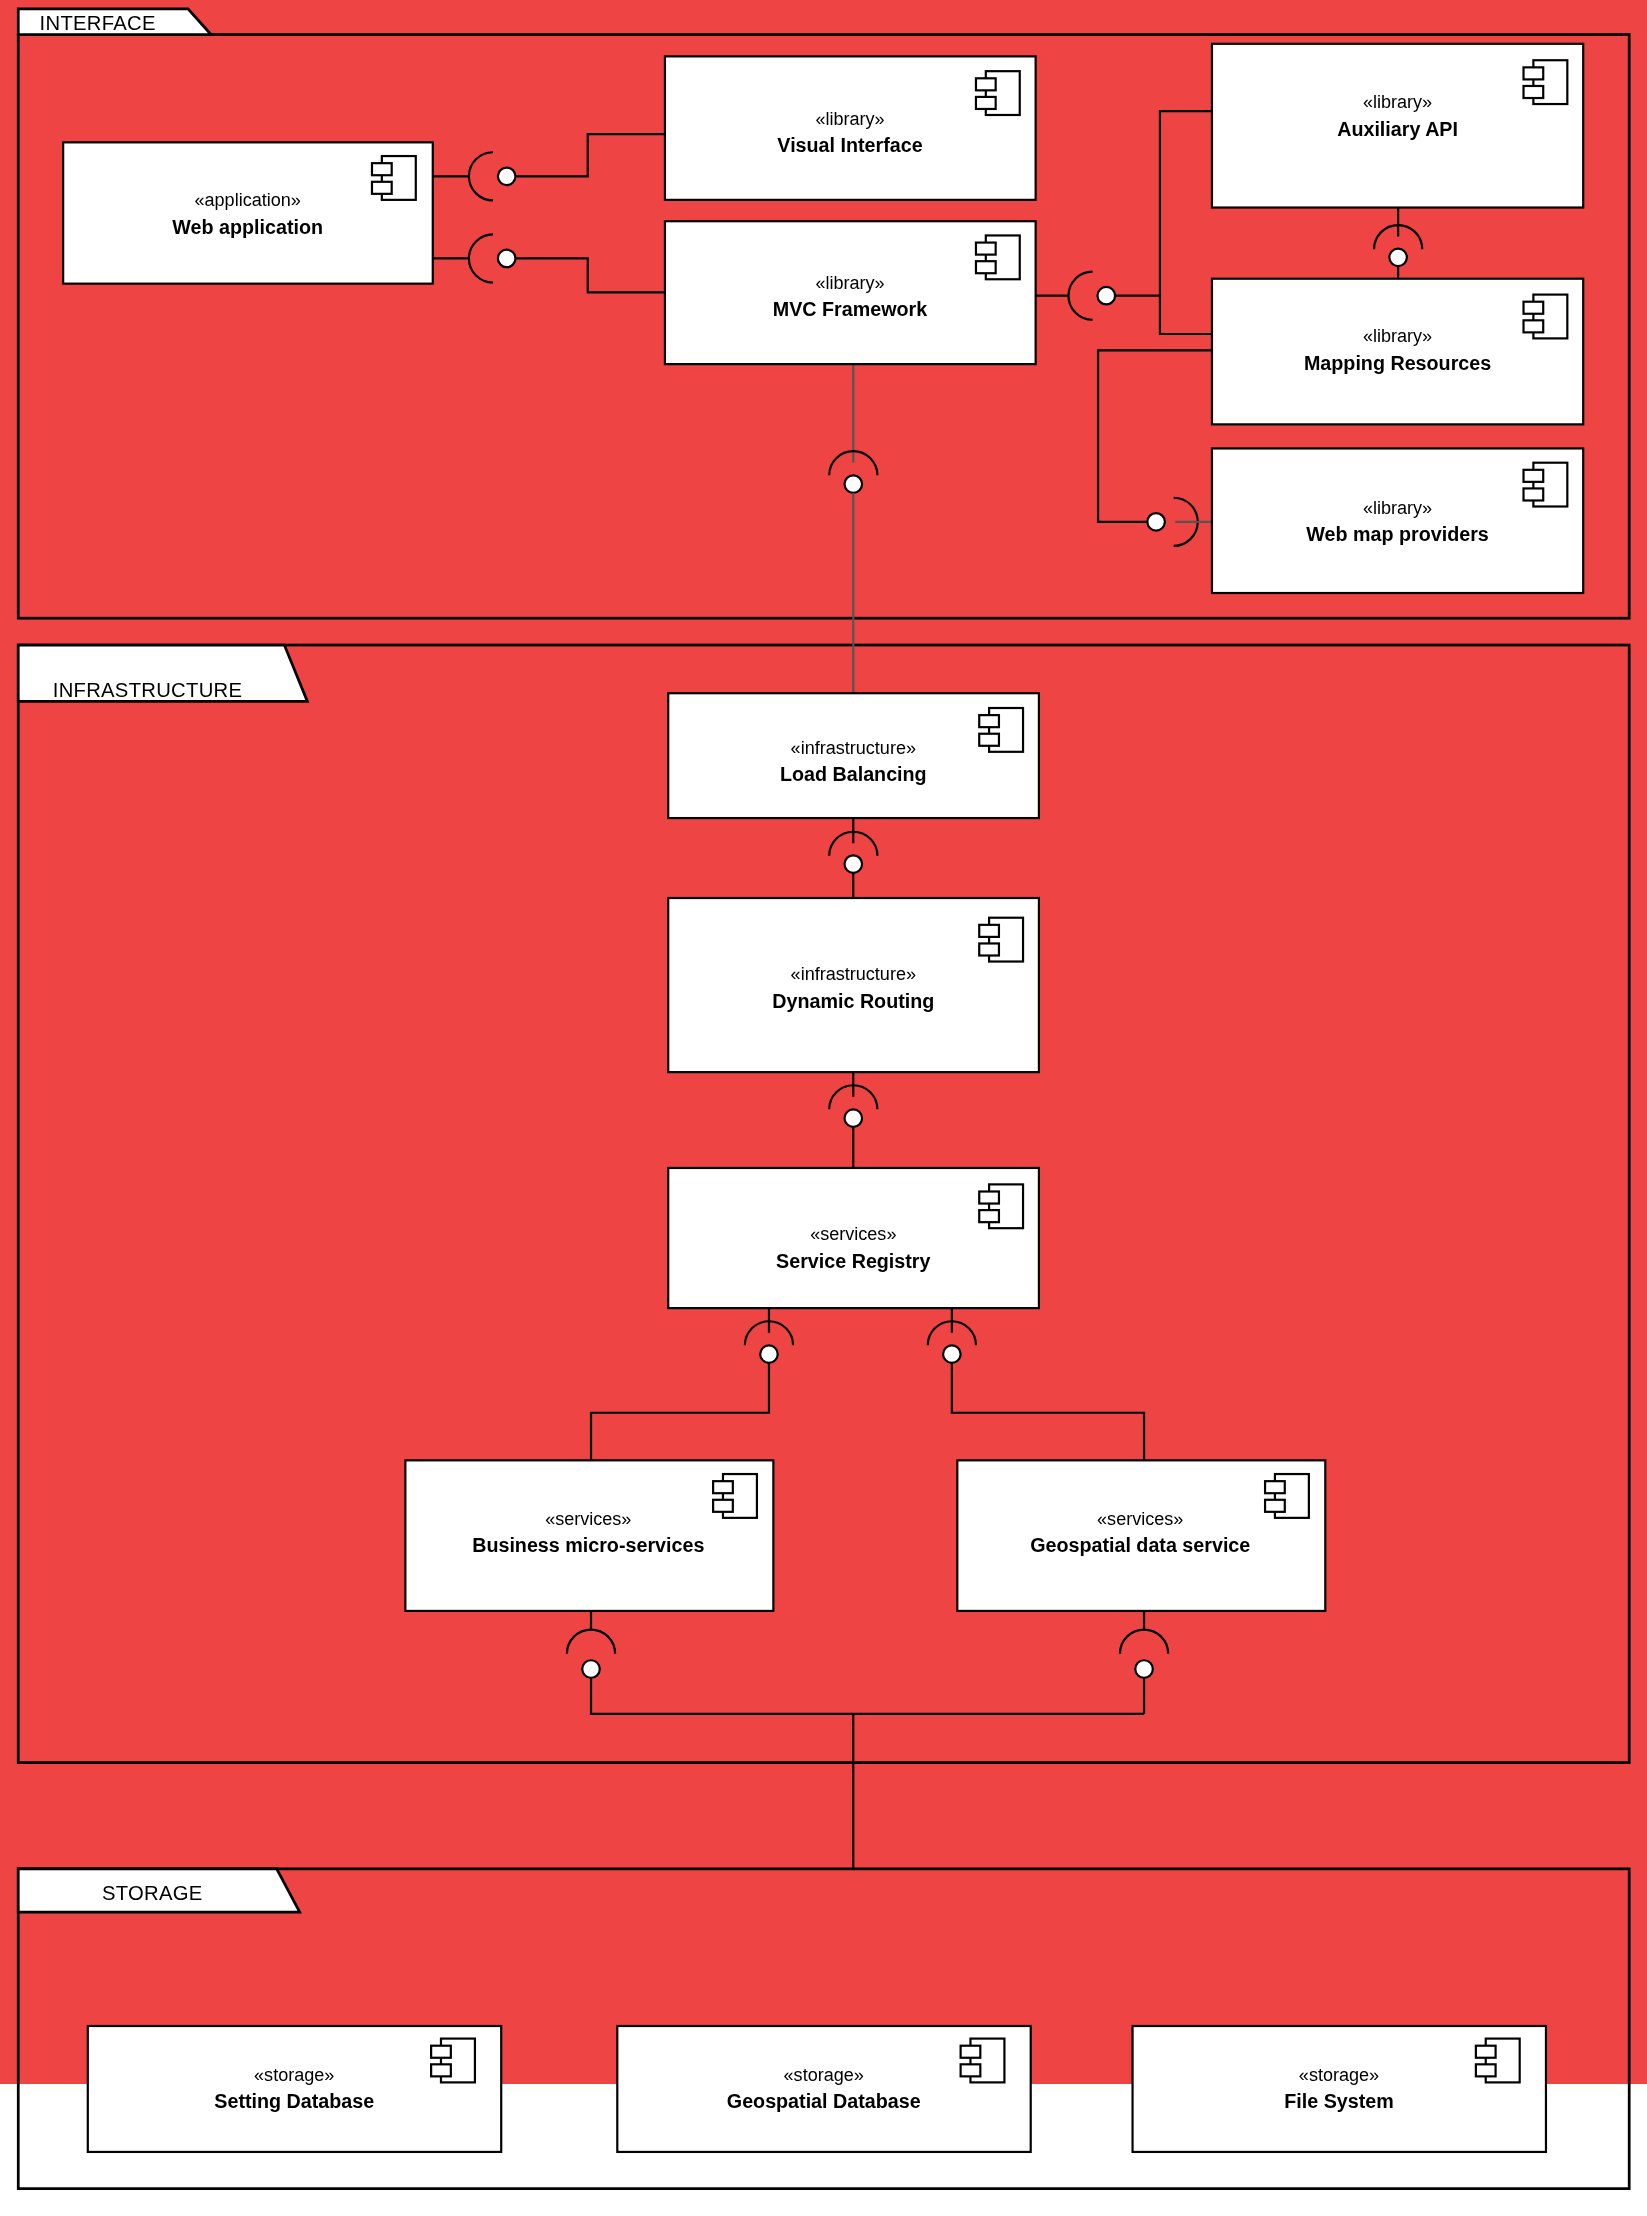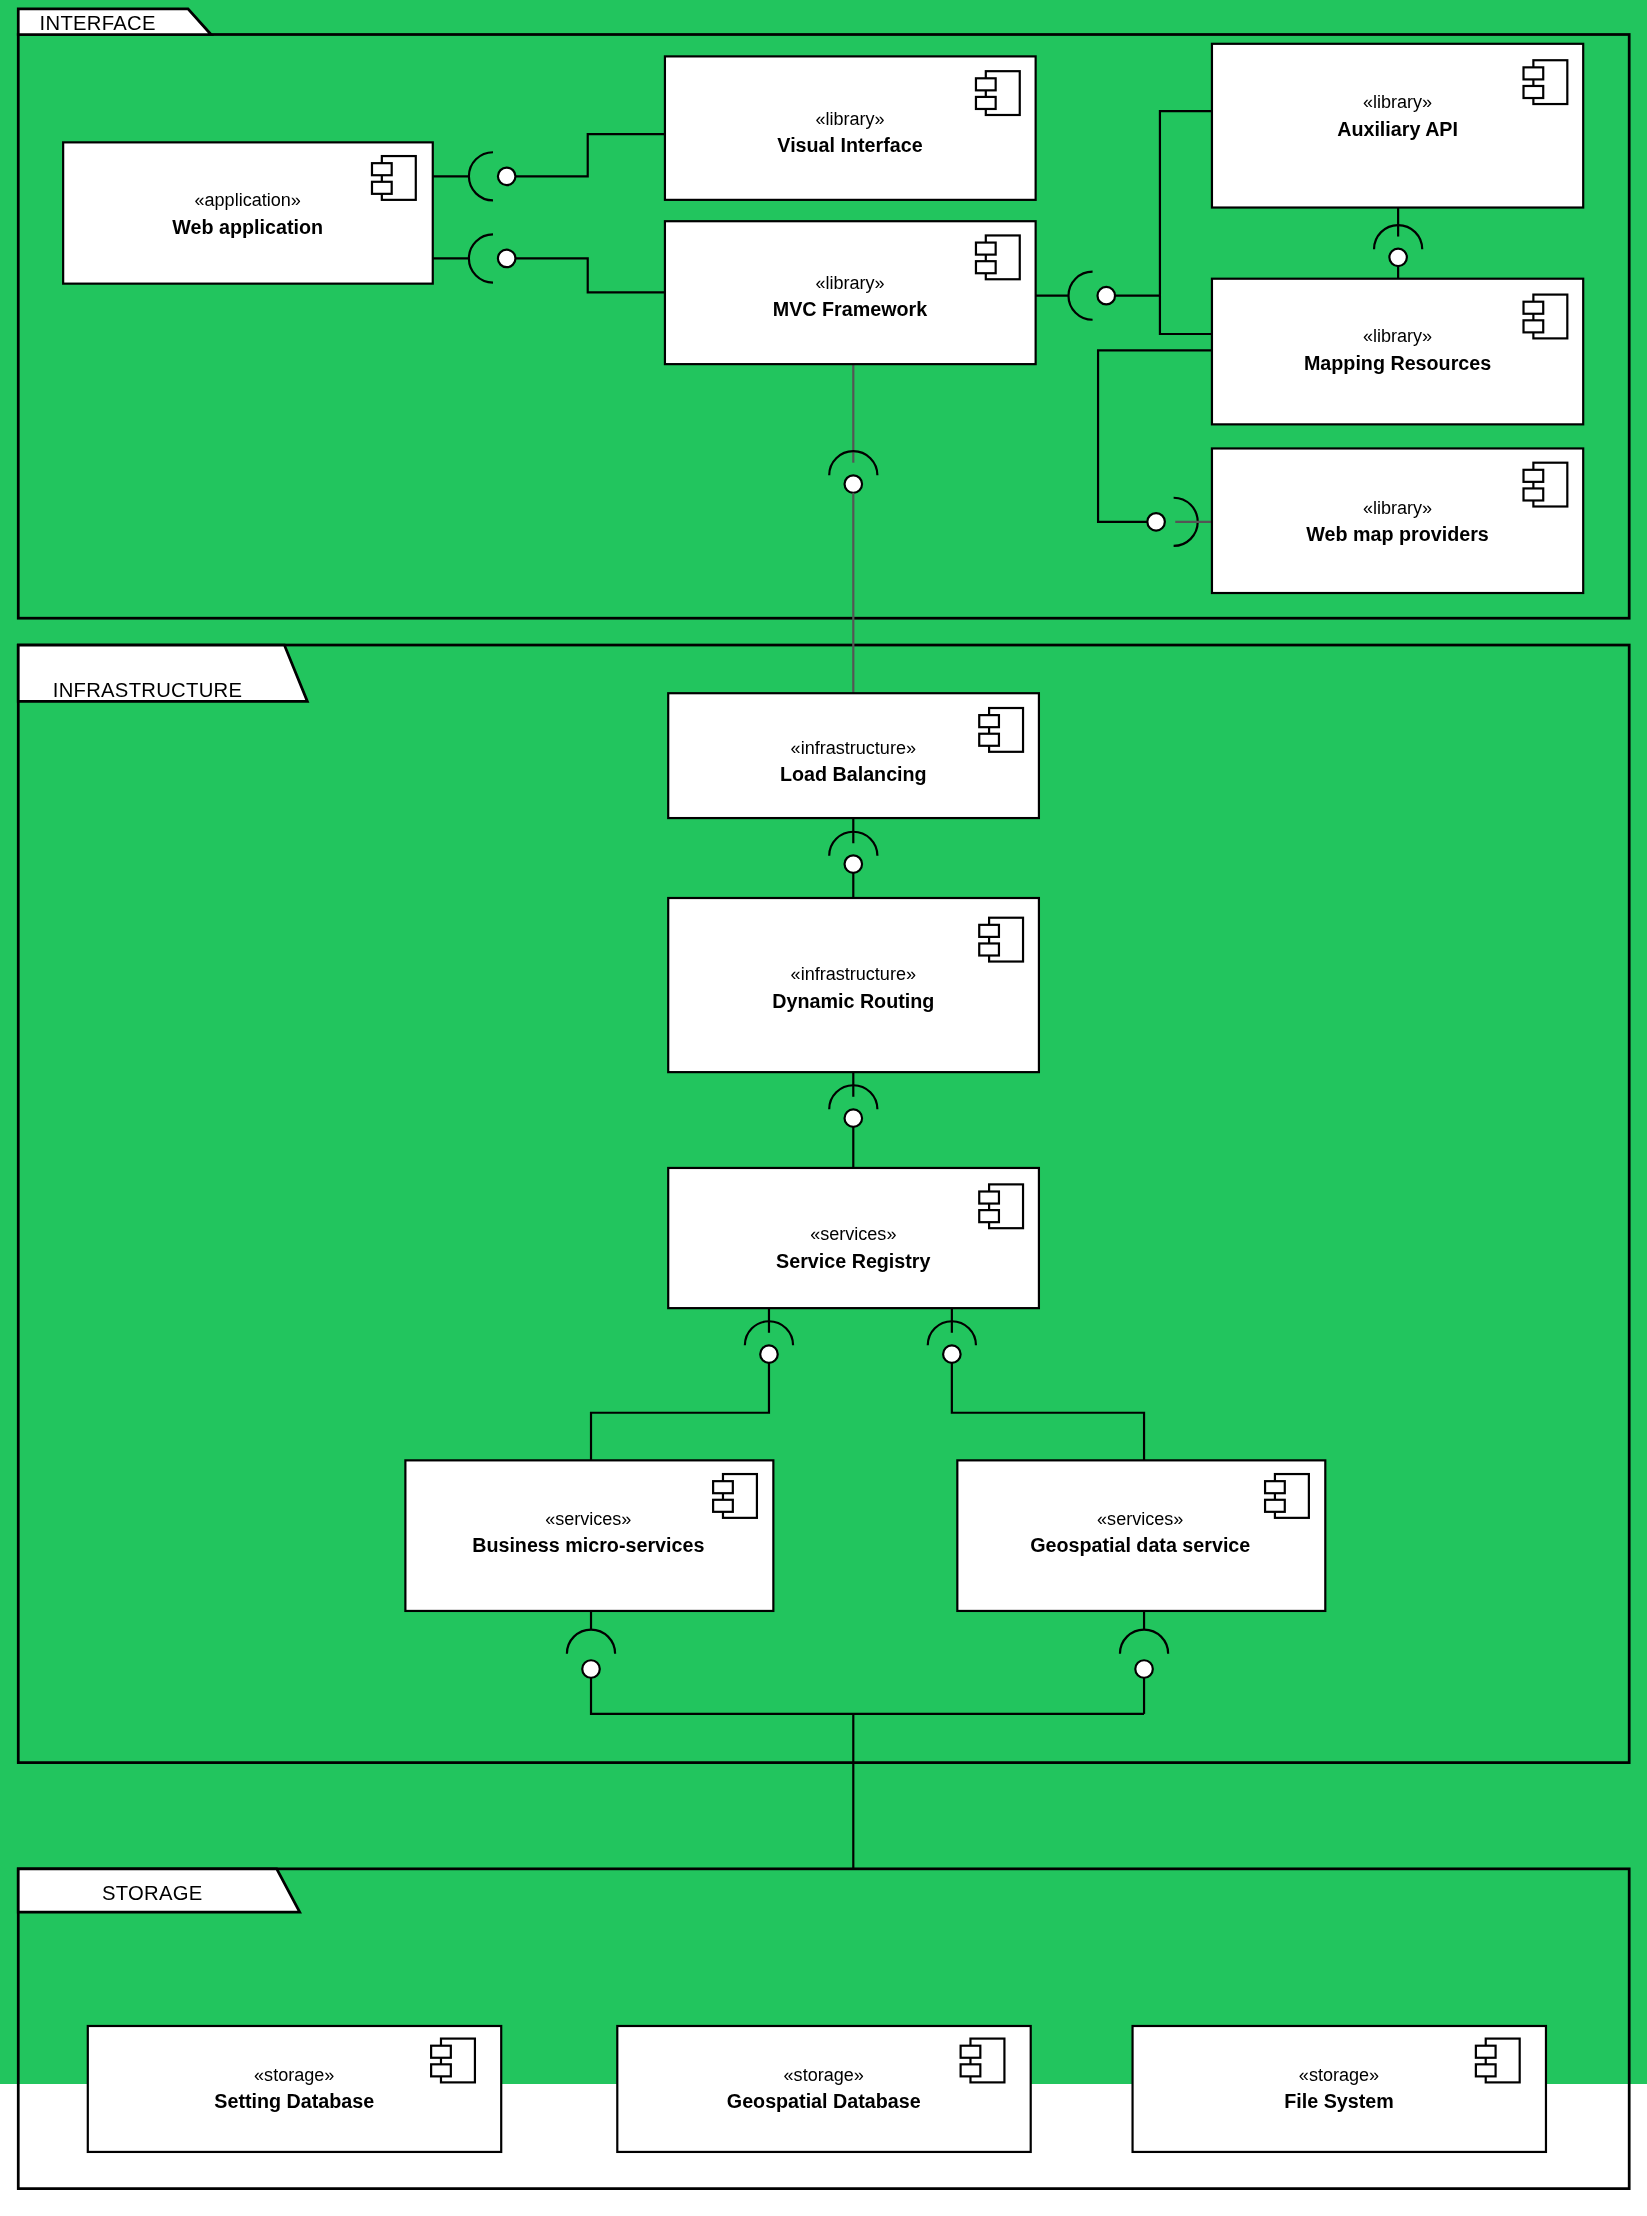--- a/index.html
+++ b/index.html
@@ -11,21 +11,21 @@
   body {
     font-family: "Liberation Sans", sans-serif;
     width: 1648px;
     height: 2216px;
     overflow: hidden;
   }
   #diagram-root {
     position: relative;
     width: 1648px;
     height: 2084px;
-    background: #22c55e;
+    background: #ef4444;
   }
   svg.canvas {
     position: absolute;
     top: 0;
     left: 0;
     width: 1648px;
     height: 2216px;
     display: block;
   }
   .pkg-rect {

